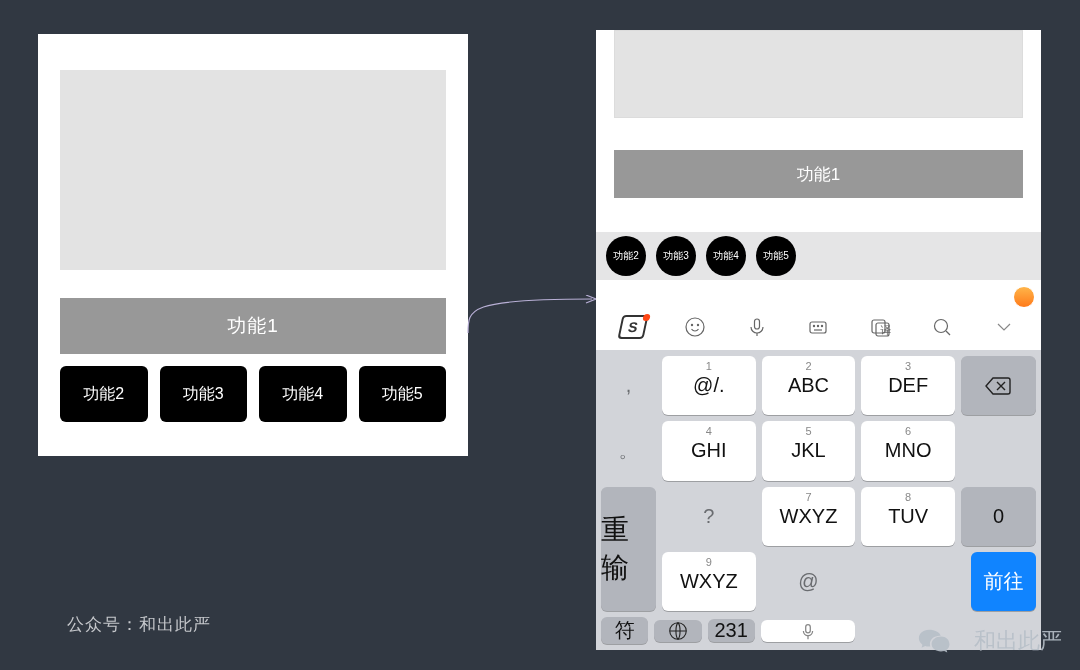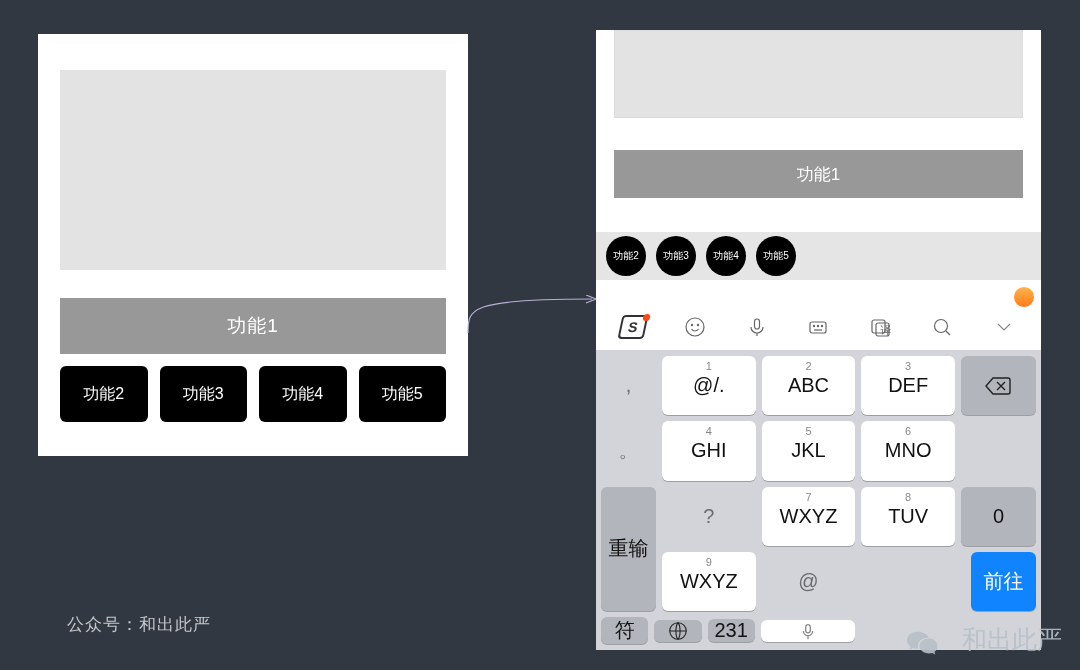--- a/index.html
+++ b/index.html
@@ -210,24 +210,24 @@
       color: #c6c8cc;
       font-size: 17px;
       letter-spacing: 1px;
       margin-left: 29px;
     }
     .wm {
       position: absolute;
       right: 18px;
       bottom: 14px;
       display: flex;
-      align-items: flex-end;
+      align-items: flex-start;
       gap: 22px;
       color: #b7bfc8;
-      font-size: 25px;
+      font-size: 22px;
       opacity: .9;
     }
     .wm svg { width: 34px; height: 28px; fill: #b7bfc8; }
   </style>
 </head>
 <body>
 
 <div class="panel panel-left">
   <div class="placeholder-box"></div>
   <div class="primary-btn">功能1</div>
@@ -333,21 +333,21 @@
         <span>GHI</span>
       </div>
     <div class="key">
         <span class="sup">5</span>
         <span>JKL</span>
       </div>
     <div class="key">
         <span class="sup">6</span>
         <span>MNO</span>
       </div>
-    <div class="key gray" style="grid-row: span 2; font-size:20px;font-family:Liberation Mono, monospace;">重输</div>
+    <div class="key gray" style="grid-row: span 2; font-size:28px;font-family:Liberation Mono, monospace;">重输</div>
 
     <div class="key left">?</div>
     <div class="key">
         <span class="sup">7</span>
         <span>WXYZ</span>
       </div>
     <div class="key">
         <span class="sup">8</span>
         <span>TUV</span>
       </div>

